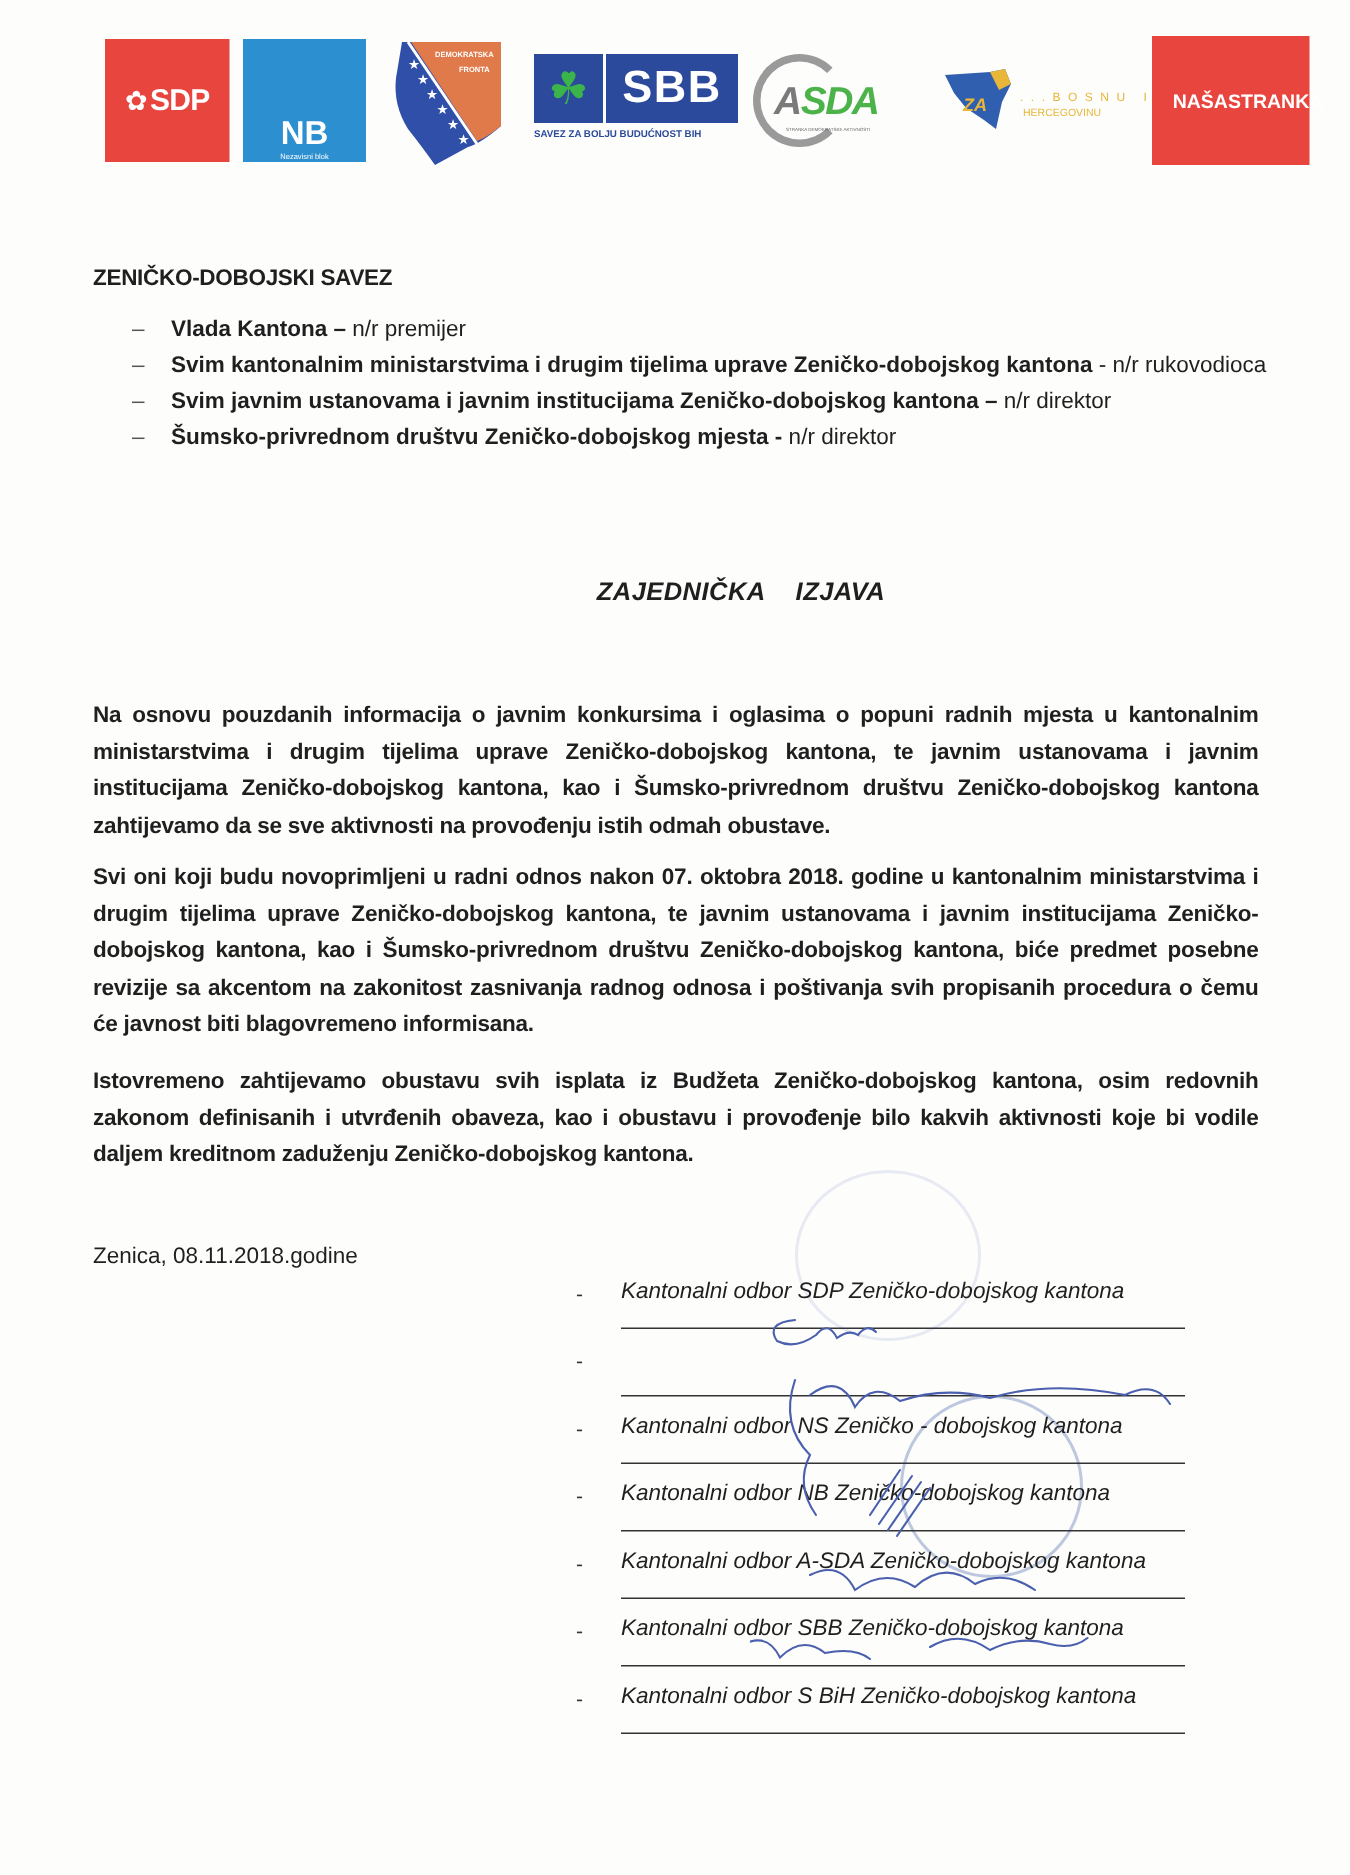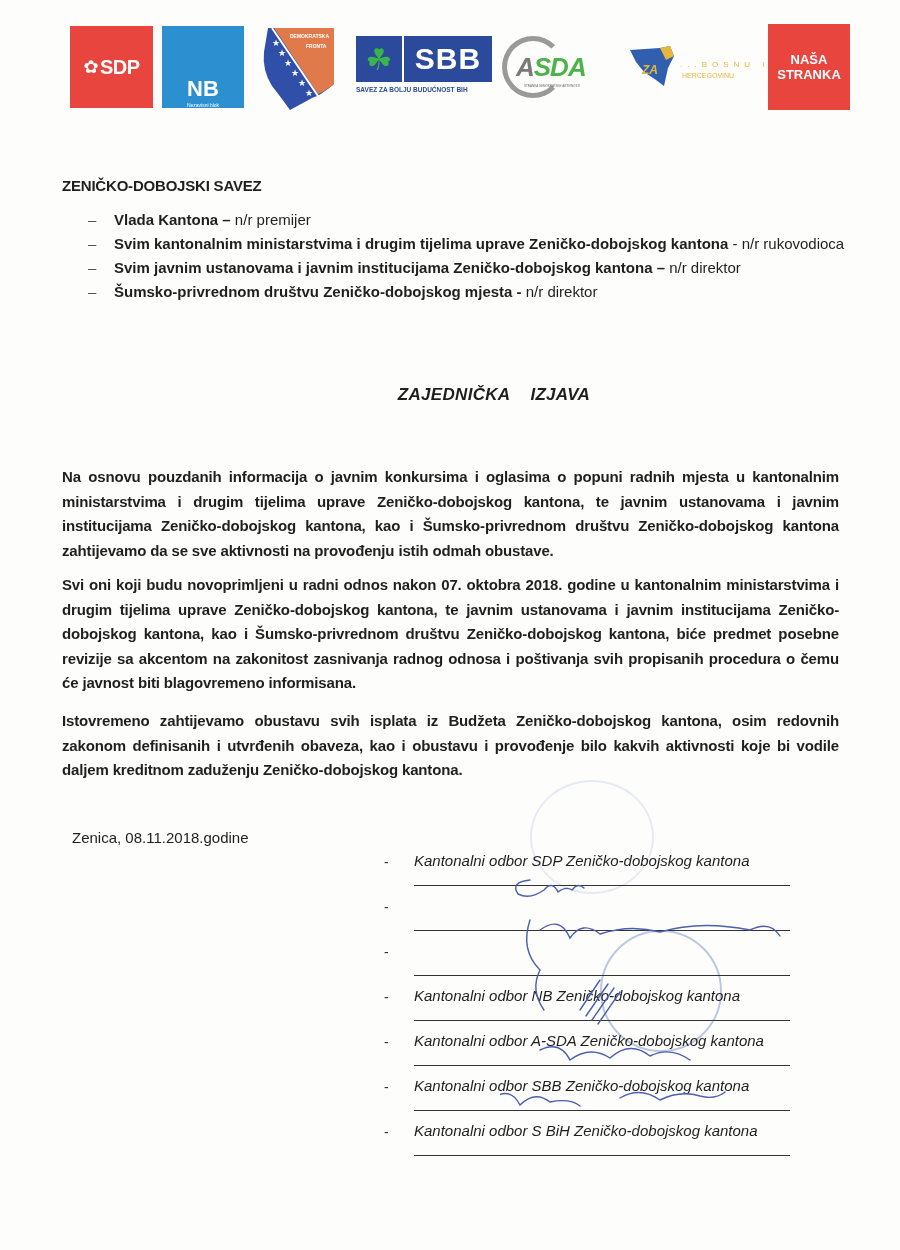--- a/index.html
+++ b/index.html
@@ -22,34 +22,34 @@
   .sbb .tag { position:absolute; top:50px; left:0; width:136px; font-size:6.5px; font-weight:bold; color:#2b4a9c; white-space:nowrap; }
   .asda { left: 430px; top: 10px; width: 100px; height: 70px; }
   .asda .ring { position:absolute; left:2px; top:2px; width:62px; height:62px; border-radius:50%; border:5px solid #9a9a9a; border-right-color:transparent; box-sizing:border-box; }
   .asda .txt { position:absolute; left:16px; top:18px; font-weight:bold; font-style:italic; font-size:26px; color:#4cb34a; letter-spacing:-1px;text-align:right; }
   .asda .txt .a { color:#7a7a7a; }
   .asda .small { position:absolute; left:24px; top:50px; font-size:3px; color:#666; }
   .zabih { left: 560px; top: 22px; width: 140px; height: 48px; }
   .zabih .shape { position:absolute; left:0; top:0; width:46px; height:42px; }
   .zabih .l1 { position:absolute; left:50px; top:14px; font-size:8px; color:#e8b73a; letter-spacing:5px; white-space:nowrap; }
   .zabih .l2 { position:absolute; left:52px; top:26px; font-size:7px; color:#e8b73a; white-space:nowrap; }
-  .nasa { left: 698px; top: 0; width: 82px; height: 86px; background:#e8453e; color:#fff; display:flex; flex-direction:column; align-items:center; justify-content:center; font-weight:bold; font-size:13px; line-height:15px; }
+  .nasa { left: 698px; top: 0; width: 82px; height: 86px; background:#e8453e; color:#fff; display:flex; flex-direction:row; align-items:center; justify-content:center; font-weight:bold; font-size:13px; line-height:15px;padding-left:23px; }
 
   .heading { position:absolute; left:62px; top:177px; font-size:15px; font-weight:bold; letter-spacing:-0.2px; }
   .recipients { position:absolute; left:88px; top:208px; width:760px; margin:0; padding:0; list-style:none; font-size:15px; line-height:24px; }
   .recipients li { position:relative; padding-left:26px; }
   .recipients li .dash { position:absolute; left:0; top:0; color:#555; }
   .recipients b { font-weight:bold; }
   .title { position:absolute; left:0; width:900px; top:385px; text-align:center; font-size:17px; font-weight:bold; font-style:italic; letter-spacing:0.3px;padding-left:44px; }
   .title span { margin-left:20px; }
   .para { position:absolute; left:62px; width:777px; font-size:15px; font-weight:bold; line-height:24.5px; text-align:justify; letter-spacing:-0.15px; }
   .p1 { top:465px; }
   .p2 { top:573px; }
   .p3 { top:709px; }
-  .date { position:absolute; left:72px; top:829px; font-size:15px; }
+  .date { position:absolute; left:62px; top:829px; font-size:15px; }
   .signers { position:absolute; left:384px; top:852px; width:420px; margin:0; padding:0; list-style:none; }
   .signers li { position:relative; height:45px; }
   .signers .dash { position:absolute; left:0; top:2px; font-size:14px; color:#333; }
   .signers .name { position:absolute; left:30px; top:0; font-size:15px; font-style:italic; white-space:nowrap; }
   .signers .line { position:absolute; left:30px; top:33px; width:376px; border-top:1px solid #333; }
   .stamp { position:absolute; left:600px; top:930px; width:118px; height:118px; border-radius:50%; border:2px solid rgba(70,100,170,0.35); }
   .stamp2 { position:absolute; left:530px; top:780px; width:120px; height:110px; border-radius:50%; border:2px solid rgba(70,100,170,0.12); }
   .sig { position:absolute; pointer-events:none; }
 </style>
 </head>
@@ -131,20 +131,21 @@
       <span class="dash">-</span>
       <span class="name">Kantonalni odbor SDP  Zeničko-dobojskog kantona</span>
       <span class="line"></span>
     </li>
   <li>
       <span class="dash">-</span>
       <span class="line"></span>
     </li>
   <li>
       <span class="dash">-</span>
+      <span class="name">Kantonalni odbor NS  Zeničko - dobojskog kantona</span>
       <span class="line"></span>
     </li>
   <li>
       <span class="dash">-</span>
       <span class="name">Kantonalni odbor NB Zeničko-dobojskog kantona</span>
       <span class="line"></span>
     </li>
   <li>
       <span class="dash">-</span>
       <span class="name">Kantonalni odbor A-SDA Zeničko-dobojskog kantona</span>

